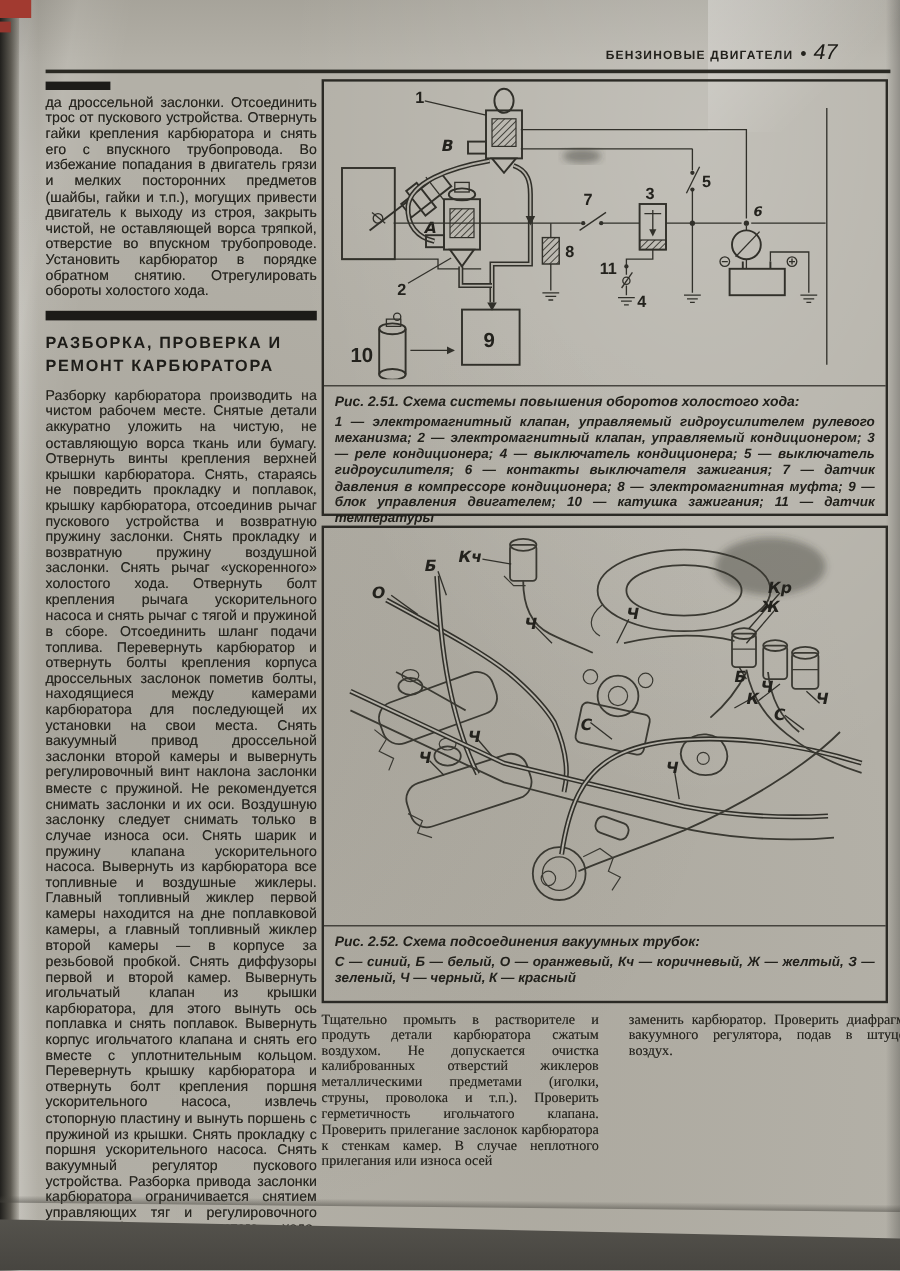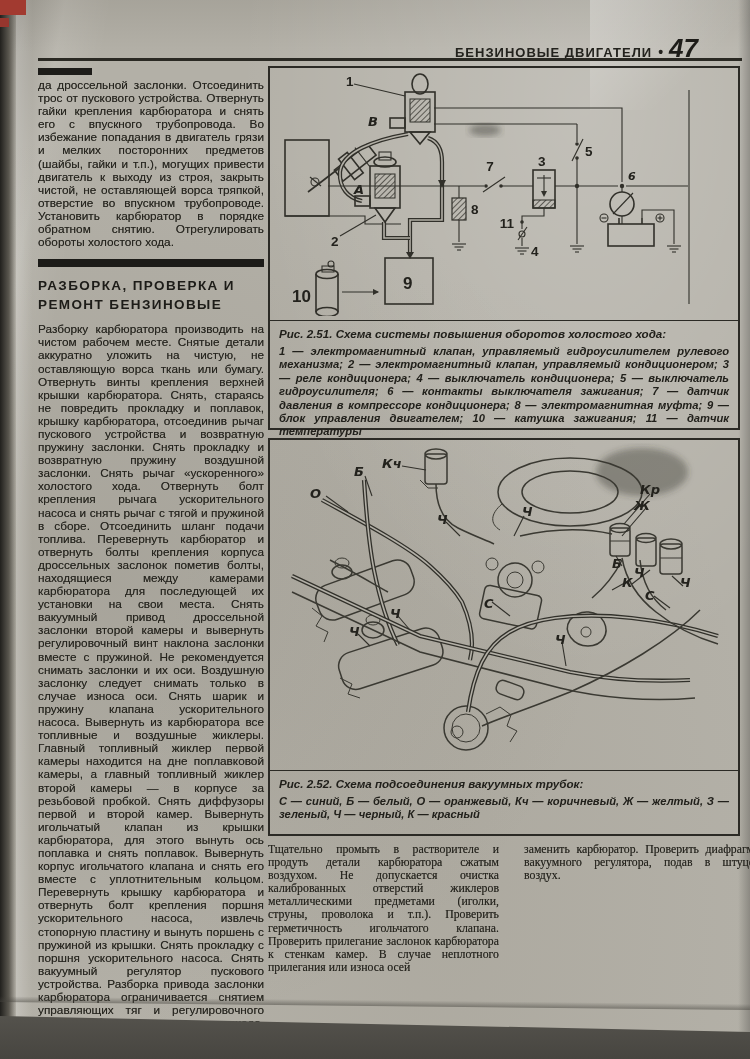--- a/index.html
+++ b/index.html
@@ -24,23 +24,23 @@
     background:linear-gradient(135deg,rgba(255,255,255,0.28),rgba(255,255,255,0) 65%);}
   .bottom-band{position:absolute;left:0;top:1004px;width:100%;height:55px;
     background:linear-gradient(to bottom,#585650,#474540);
     clip-path:polygon(0 12px,100% 28px,100% 100%,0 100%);}
   .bottom-edgeline{position:absolute;left:0;top:1000px;width:100%;height:6px;
     background:linear-gradient(to bottom,rgba(0,0,0,0),rgba(70,68,62,0.5));transform:rotate(0.6deg);}
   .red-tab{position:absolute;left:0;top:0;width:26px;height:15px;background:#a23a30;}
   .red-tab2{position:absolute;left:0;top:18px;width:9px;height:9px;background:#96362e;}
 
   .hdr{position:absolute;top:33px;right:52px;display:flex;align-items:baseline;gap:6px;}
-  .hdr-t{font-size:13px;font-weight:bold;letter-spacing:1px;color:#23221d;}
+  .hdr-t{font-size:10px;font-weight:bold;letter-spacing:1px;color:#23221d;}
   .hdr-b{font-size:14px;font-weight:bold;}
-  .hdr-n{font-size:26px;font-weight:bold;font-style:italic;color:#1d1c18;}
+  .hdr-n{font-size:18px;font-weight:normal;font-style:italic;color:#1d1c18;}
   .hdr-rule{position:absolute;left:38px;top:58px;width:704px;height:2.5px;background:#2a2923;}
 
   .leftcol{position:absolute;left:38px;top:68px;width:226px;}
   .stub-bar{width:54px;height:7px;background:#1d1c19;margin-bottom:4px;}
   .body-text{font-size:11.8px;line-height:13.1px;text-align:justify;color:#26251f;
     text-shadow:0 0 0.3px rgba(40,38,32,0.6);}
   .sec-bar{width:100%;height:8px;background:#1c1b18;margin:10px 0 9px 0;}
   .sec-head{font-size:13.5px;font-weight:bold;letter-spacing:1.4px;line-height:19px;color:#1d1c18;margin-bottom:9px;}
 
   .figbox{position:absolute;left:268px;width:472px;border:2px solid #2b2a25;box-sizing:border-box;}
@@ -82,21 +82,21 @@
     <span class="hdr-t">БЕНЗИНОВЫЕ ДВИГАТЕЛИ</span>
     <span class="hdr-b">•</span>
     <span class="hdr-n">47</span>
   </div>
   <div class="hdr-rule"></div>
 
   <div class="leftcol">
     <div class="stub-bar"></div>
     <div class="body-text">да дроссельной заслонки. Отсоединить трос от пускового устройства. Отвернуть гайки крепления карбюратора и снять его с впускного трубопровода. Во избежание попадания в двигатель грязи и мелких посторонних предметов (шайбы, гайки и т.п.), могущих привести двигатель к выходу из строя, закрыть чистой, не оставляющей ворса тряпкой, отверстие во впускном трубопроводе. Установить карбюратор в порядке обратном снятию. Отрегулировать обороты холостого хода.</div>
     <div class="sec-bar"></div>
-    <div class="sec-head">РАЗБОРКА, ПРОВЕРКА И РЕМОНТ БЕНЗИНОВЫЕ</div>
+    <div class="sec-head">РАЗБОРКА, ПРОВЕРКА И РЕМОНТ КАРБЮРАТОРА</div>
     <div class="body-text">Разборку карбюратора производить на чистом рабочем месте. Снятые детали аккуратно уложить на чистую, не оставляющую ворса ткань или бумагу. Отвернуть винты крепления верхней крышки карбюратора. Снять, стараясь не повредить прокладку и поплавок, крышку карбюратора, отсоединив рычаг пускового устройства и возвратную пружину заслонки. Снять прокладку и возвратную пружину воздушной заслонки. Снять рычаг «ускоренного» холостого хода. Отвернуть болт крепления рычага ускорительного насоса и снять рычаг с тягой и пружиной в сборе. Отсоединить шланг подачи топлива. Перевернуть карбюратор и отвернуть болты крепления корпуса дроссельных заслонок пометив болты, находящиеся между камерами карбюратора для последующей их установки на свои места. Снять вакуумный привод дроссельной заслонки второй камеры и вывернуть регулировочный винт наклона заслонки вместе с пружиной. Не рекомендуется снимать заслонки и их оси. Воздушную заслонку следует снимать только в случае износа оси. Снять шарик и пружину клапана ускорительного насоса. Вывернуть из карбюратора все топливные и воздушные жиклеры. Главный топливный жиклер первой камеры находится на дне поплавковой камеры, а главный топливный жиклер второй камеры — в корпусе за резьбовой пробкой. Снять диффузоры первой и второй камер. Вывернуть игольчатый клапан из крышки карбюратора, для этого вынуть ось поплавка и снять поплавок. Вывернуть корпус игольчатого клапана и снять его вместе с уплотнительным кольцом. Перевернуть крышку карбюратора и отвернуть болт крепления поршня ускорительного насоса, извлечь стопорную пластину и вынуть поршень с пружиной из крышки. Снять прокладку с поршня ускорительного насоса. Снять вакуумный регулятор пускового устройства. Разборка привода заслонки карбюратора ограничивается снятием управляющих тяг и регулировочного винта оборотов холостого хода. Остальные детали очищать, не снимая с карбюратора.</div>
   </div>
 
   <div class="figbox fig1">
     <svg width="468" height="248" viewBox="0 0 468 248">
       <defs>
         <pattern id="hatch" width="4" height="4" patternTransform="rotate(45)" patternUnits="userSpaceOnUse">
           <line x1="0" y1="0" x2="0" y2="4" stroke="#31302a" stroke-width="1.4"></line>
         </pattern>
         <marker id="arr" markerWidth="8" markerHeight="8" refX="5" refY="3" orient="auto">

